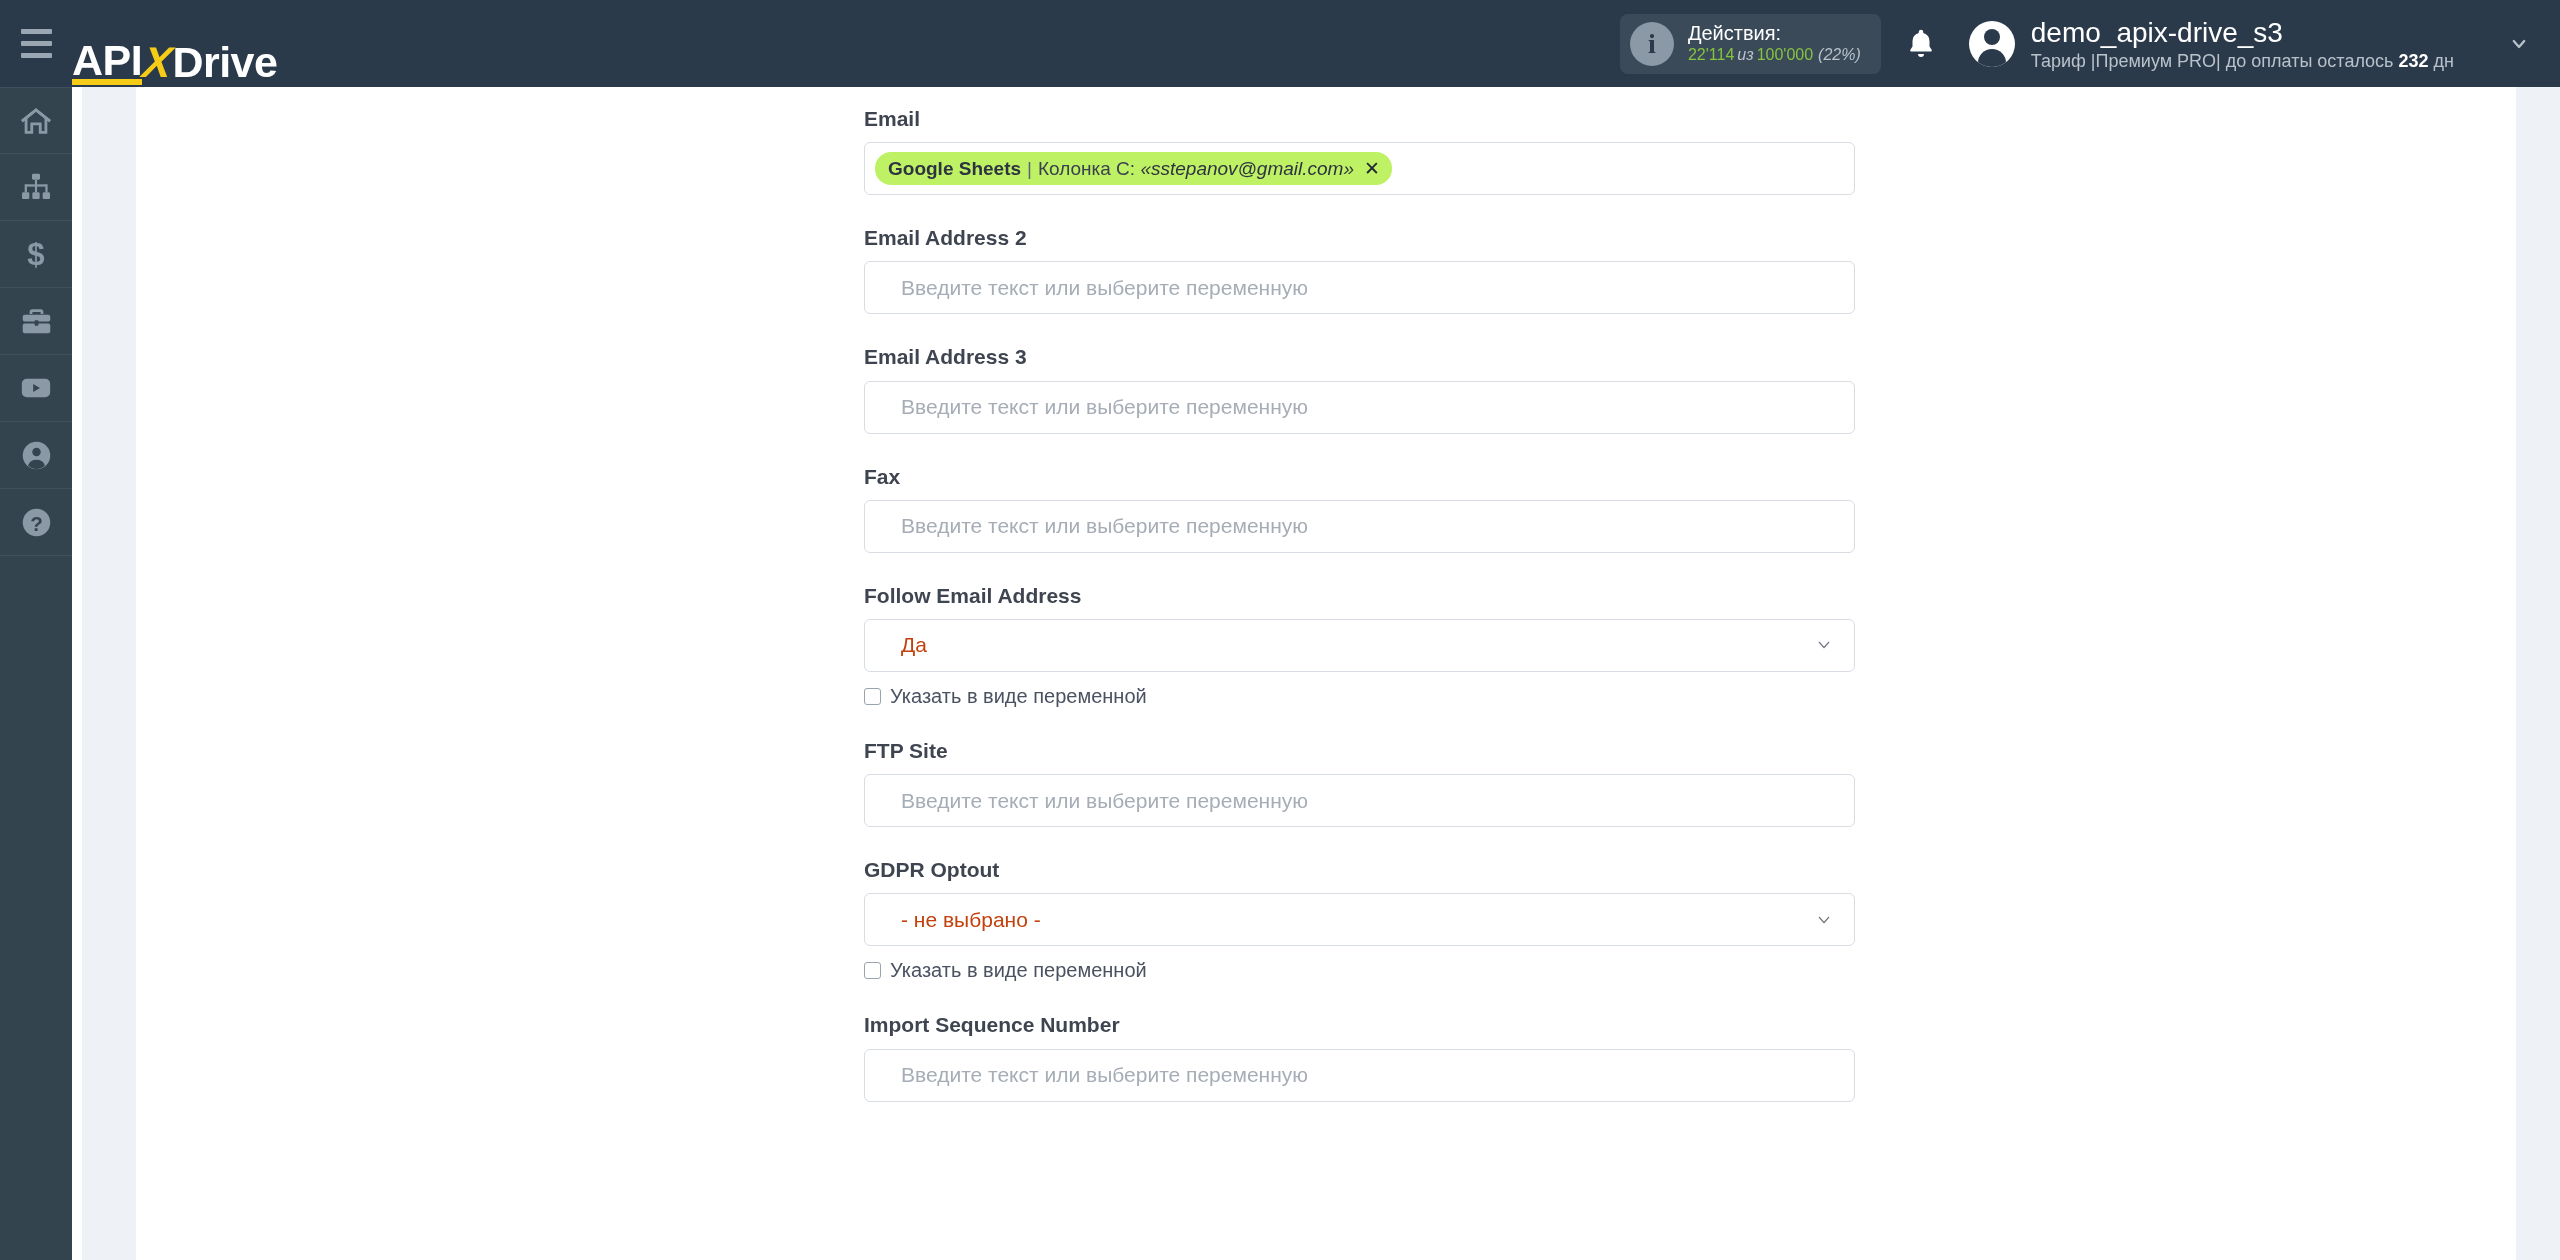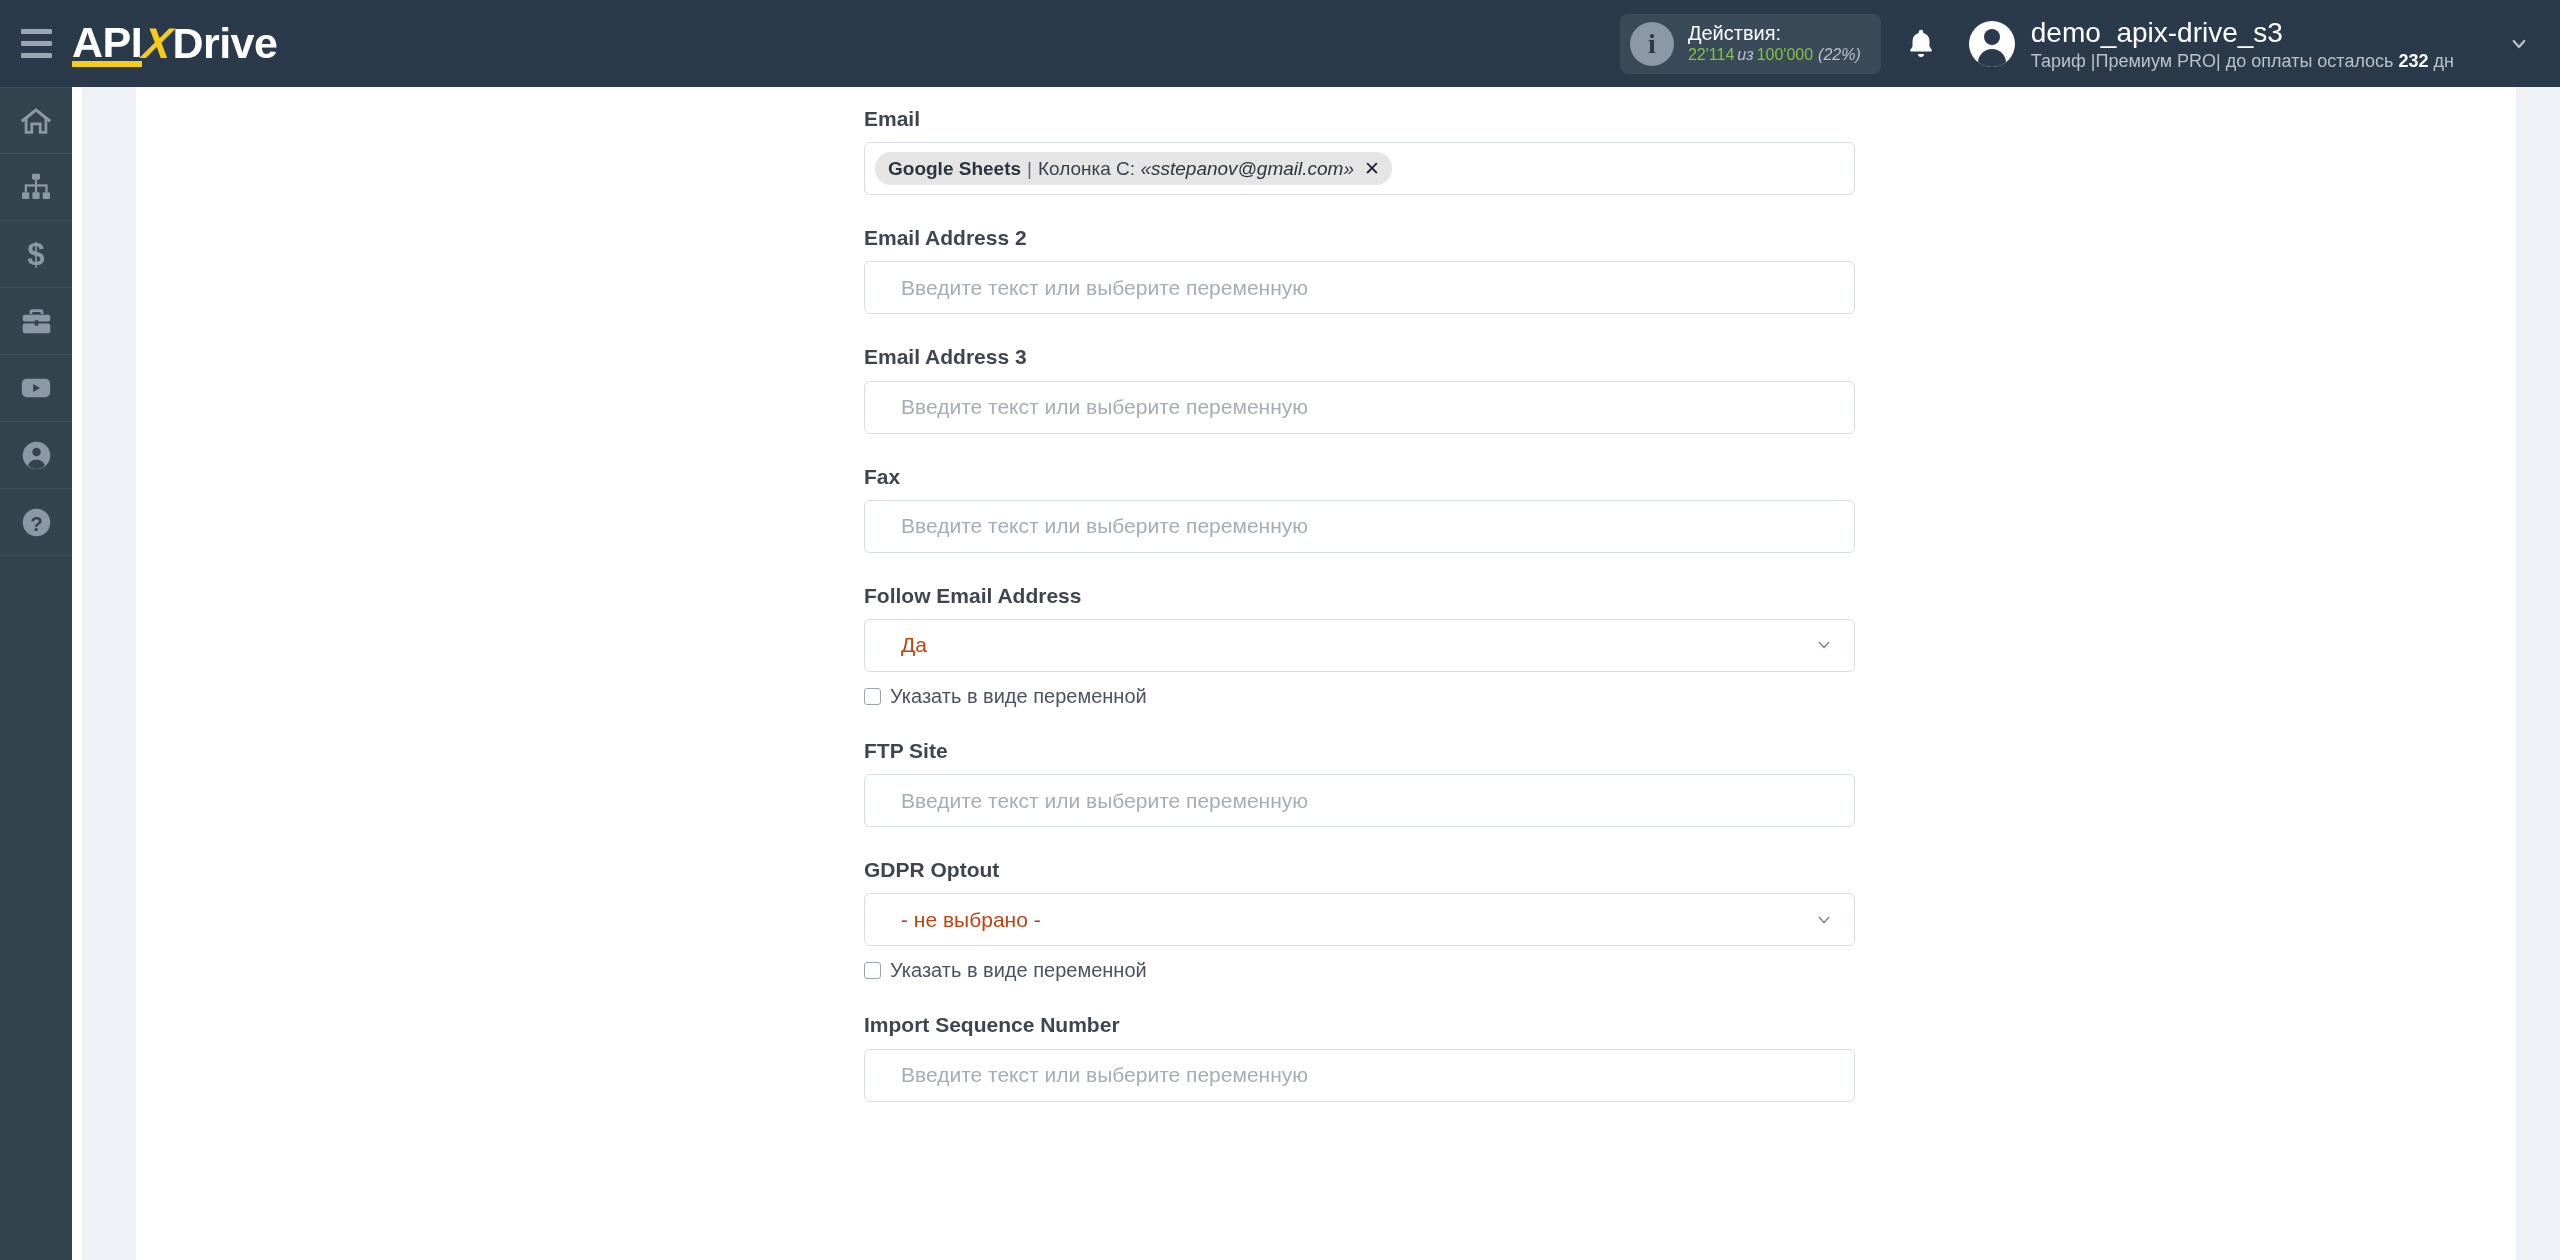--- a/index.html
+++ b/index.html
@@ -23,21 +23,21 @@
     width: 72px; height: 87px;
     display: flex; flex-direction: column;
     align-items: center; justify-content: center;
     gap: 7px; cursor: pointer;
   }
   .burger span {
     display: block; width: 31px; height: 5px;
     background: #9aa7b3; border-radius: 1px;
   }
   .logo {
-    display: flex; align-items: center;
+    display: flex; align-items: flex-end;
     font-size: 43px; font-weight: 700;
     letter-spacing: -0.5px;
     color: #ffffff; cursor: pointer;
     margin-left: 0px; position: relative;
     height: 87px;
   }
   .logo .api-part {
     position: relative; color: #ffffff;
     padding-bottom: 2px;
   }
@@ -169,21 +169,21 @@
   }
   .select-value { color: #c2410c; font-size: 21px; }
   .chev {
     position: absolute; right: 18px; top: 50%;
     transform: translateY(-50%);
     color: #6b7280; display: flex;
   }
 
   .tag {
     display: inline-flex; align-items: center;
-    background: #e5e5e5; border-radius: 16px;
+    background: #bef264; border-radius: 16px;
     padding: 5px 12px 5px 13px;
     font-size: 19px; color: #3a4150;
     max-width: 100%; cursor: pointer;
   }
   .tag .src { font-weight: 700; color: #2d3340; }
   .tag .sep { padding: 0 6px; color: #5a6472; }
   .tag .col { color: #3a4150; }
   .tag .val { font-style: italic; color: #2d3340; }
   .tag .x {
     font-weight: 700; margin-left: 10px;

